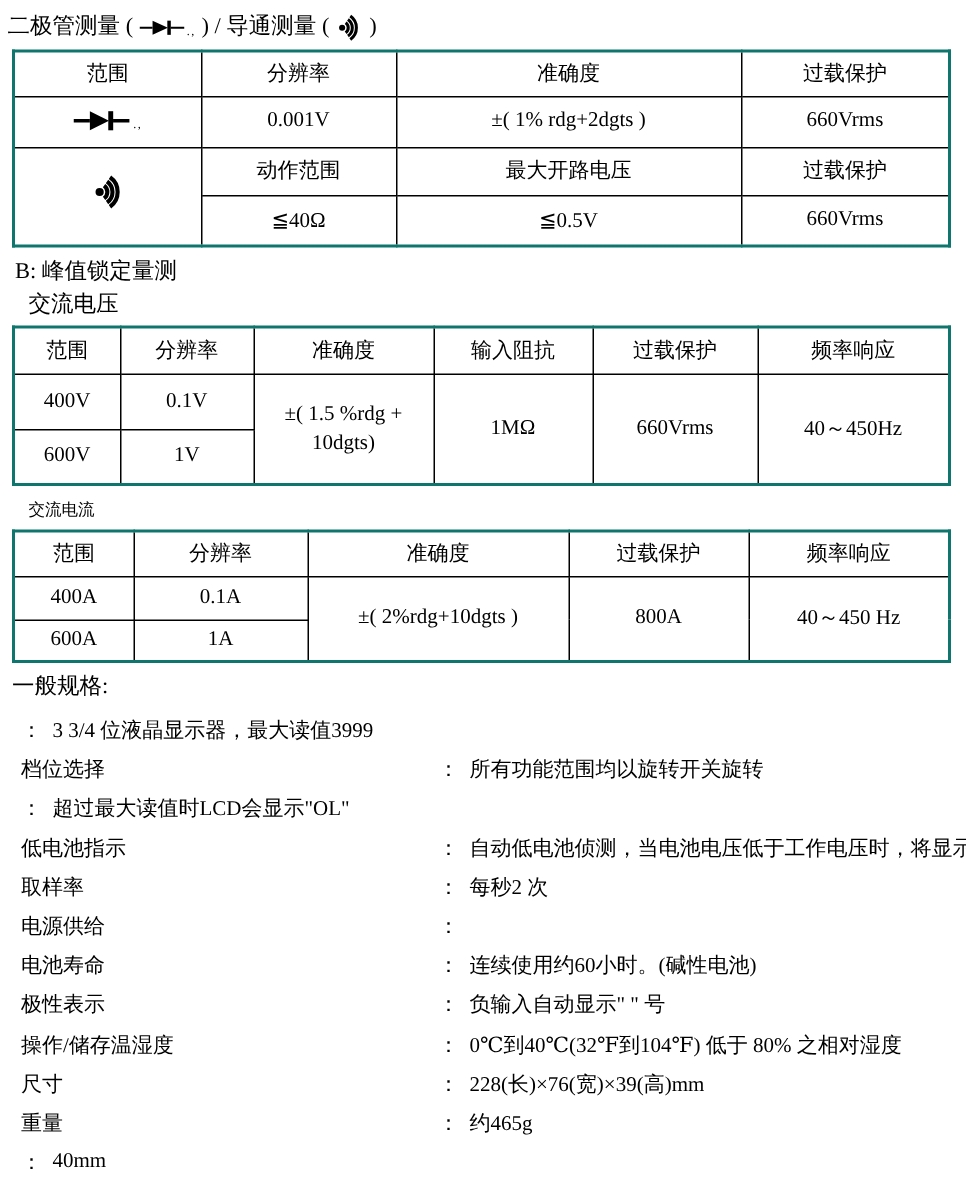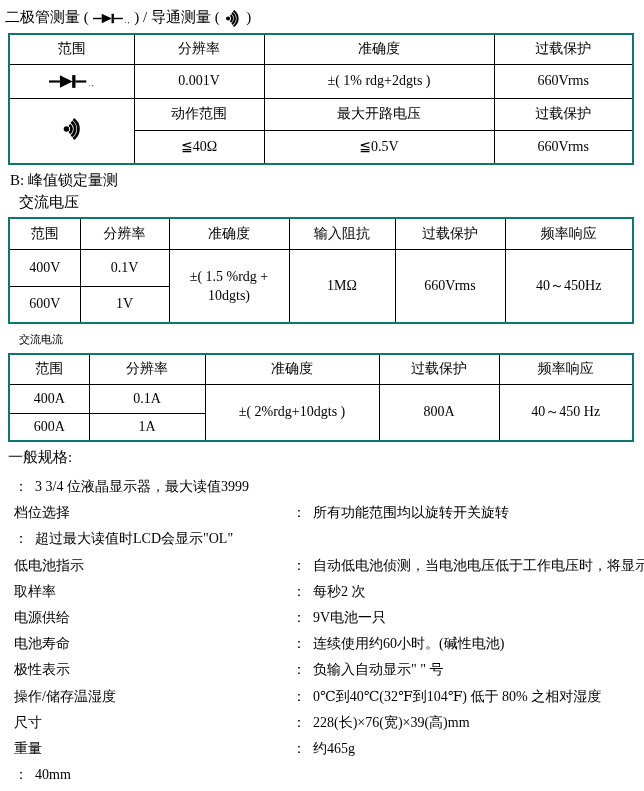--- a/index.html
+++ b/index.html
@@ -200,21 +200,20 @@
       <span class="spec-value">自动低电池侦测，当电池电压低于工作电压时，将显示 "BT"</span>
     </div>
     <div class="spec-row">
       <span class="spec-label">取样率</span>
       <span class="spec-colon">：</span>
       <span class="spec-value">每秒2 次</span>
     </div>
     <div class="spec-row">
       <span class="spec-label">电源供给</span>
       <span class="spec-colon">：</span>
-      <span class="spec-value">9V电池一只</span>
     </div>
     <div class="spec-row">
       <span class="spec-label">电池寿命</span>
       <span class="spec-colon">：</span>
       <span class="spec-value">连续使用约60小时。(碱性电池)</span>
     </div>
     <div class="spec-row">
       <span class="spec-label">极性表示</span>
       <span class="spec-colon">：</span>
       <span class="spec-value">负输入自动显示" " 号</span>

